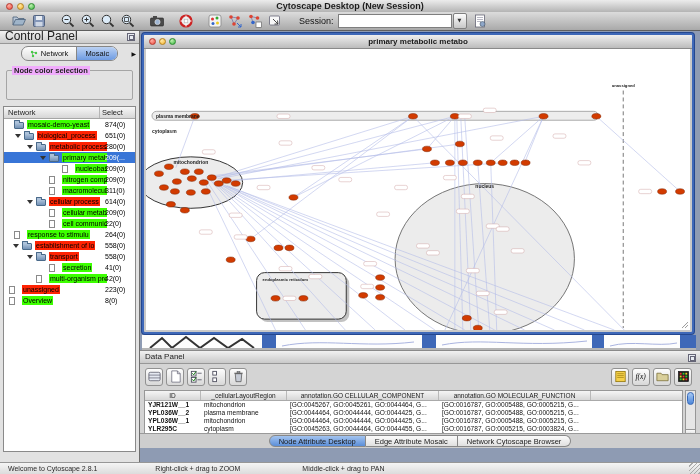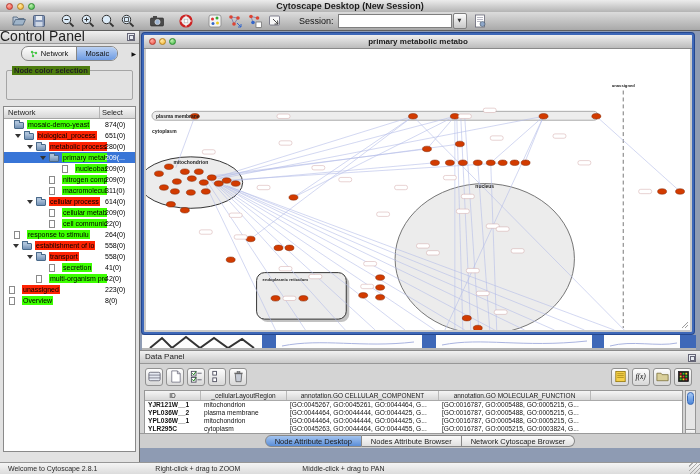--- a/index.html
+++ b/index.html
@@ -24,33 +24,33 @@
   .search-label{font-size:9px;color:#111;margin-left:14px;}
   .search-input{width:108px;height:12px;margin-left:4px;border:1px solid #7f7f7f;font-size:8px;
     padding:0 2px;background:#fff;outline:none;}
   .search-arrow{width:12px;height:14px;margin-left:1px;border:1px solid #7f7f7f;border-radius:2px;
     background:linear-gradient(#fdfdfd,#c8c8c8);font-size:5px;text-align:center;line-height:13px;
     color:#333;font-family:"DejaVu Sans",sans-serif;}
   
   .cp{position:absolute;left:0;top:30px;width:140px;height:432px;background:#e2e2e2;
     border-right:1px solid #6e6e6e;box-sizing:border-box;z-index:20;}
   .cp-header{height:13px;background:linear-gradient(#f4f4f4,#cbcbcb);border-bottom:1px solid #979797;
-    font-size:14px;line-height:13px;color:#222;position:relative;}
+    font-size:12px;line-height:13px;padding-left:5px;color:#222;position:relative;}
   .float-icon{position:absolute;right:4px;top:2.5px;width:8px;height:8px;border:1px solid #667;
     background:#e8ecf2;box-sizing:border-box;}
   .float-icon::after{content:"";position:absolute;left:1px;top:1px;width:3px;height:3px;border:1px solid #667;}
   .cp-tabs{height:19px;display:flex;align-items:center;justify-content:center;position:relative;}
   .seg{display:flex;height:13px;border:1px solid #868686;border-radius:7px;overflow:hidden;
     background:linear-gradient(#fdfdfd,#dedede);}
   .seg .s{font-size:7.5px;line-height:13px;padding:0 8px;color:#111;display:flex;align-items:center;gap:3px;}
   .seg .s + .s{border-left:1px solid #868686;}
   .seg .s.sel{background:linear-gradient(#bad1f3,#6e9be2);}
   .overflow-arrow{position:absolute;right:3px;top:6px;font-size:6px;color:#111;font-family:"DejaVu Sans",sans-serif;}
   .group{position:relative;margin:7px 6px 0 6px;border:1px solid #a5a5a5;height:28px;border-radius:2px;}
-  .group-title{position:absolute;top:-5px;left:5px;background:#4d7c0f;font-size:7.5px;font-weight:bold;
+  .group-title{position:absolute;top:-5px;left:5px;background:#f0abfc;font-size:7.5px;font-weight:bold;
     padding:0 2px;color:#222;}
   .dropdown{position:absolute;left:6px;right:6px;top:7px;height:15px;border:1px solid #8a8a8a;border-radius:3px;
     background:linear-gradient(#ffffff,#d2d2d2);display:flex;align-items:center;overflow:hidden;}
   .dropdown .val{flex:1;font-size:8px;text-align:center;color:#111;}
   .dd-btn{width:13px;height:15px;background:linear-gradient(#a3c3f2,#4f82d6);border-left:1px solid #8a8a8a;
     display:flex;flex-direction:column;align-items:center;justify-content:center;color:#fff;
     font-size:4px;line-height:4px;font-family:"DejaVu Sans",sans-serif;}
   .checkrow{display:flex;align-items:center;margin:8px 0 0 10px;gap:4px;height:11px;}
   .checkbox{width:10px;height:10px;border-radius:2px;background:linear-gradient(#93bbf2,#3a71cd);
     border:1px solid #2a59a8;color:#fff;font-size:8px;line-height:9px;text-align:center;
@@ -694,21 +694,21 @@
             </div>
           </div>
       </div>
       <div class="dp-scroll">
         <span class="thumb"></span>
         <span class="sbtn up">▲</span>
         <span class="sbtn down">▼</span>
       </div>
       <div class="bottom-tabs">
         <span class="btab sel">Node Attribute Desktop</span>
-        <span class="btab">Nodes Attribute Browser</span>
+        <span class="btab">Edge Attribute Mosaic</span>
         <span class="btab">Network Cytoscape Browser</span>
       </div>
     </div>
   </div>
 
   <div class="statusbar">
     <span class="st0">Welcome to Cytoscape 2.8.1</span>
     <span class="st1">Right-click + drag to ZOOM</span>
     <span class="st2">Middle-click + drag to PAN</span>
     <span class="grip"></span>

